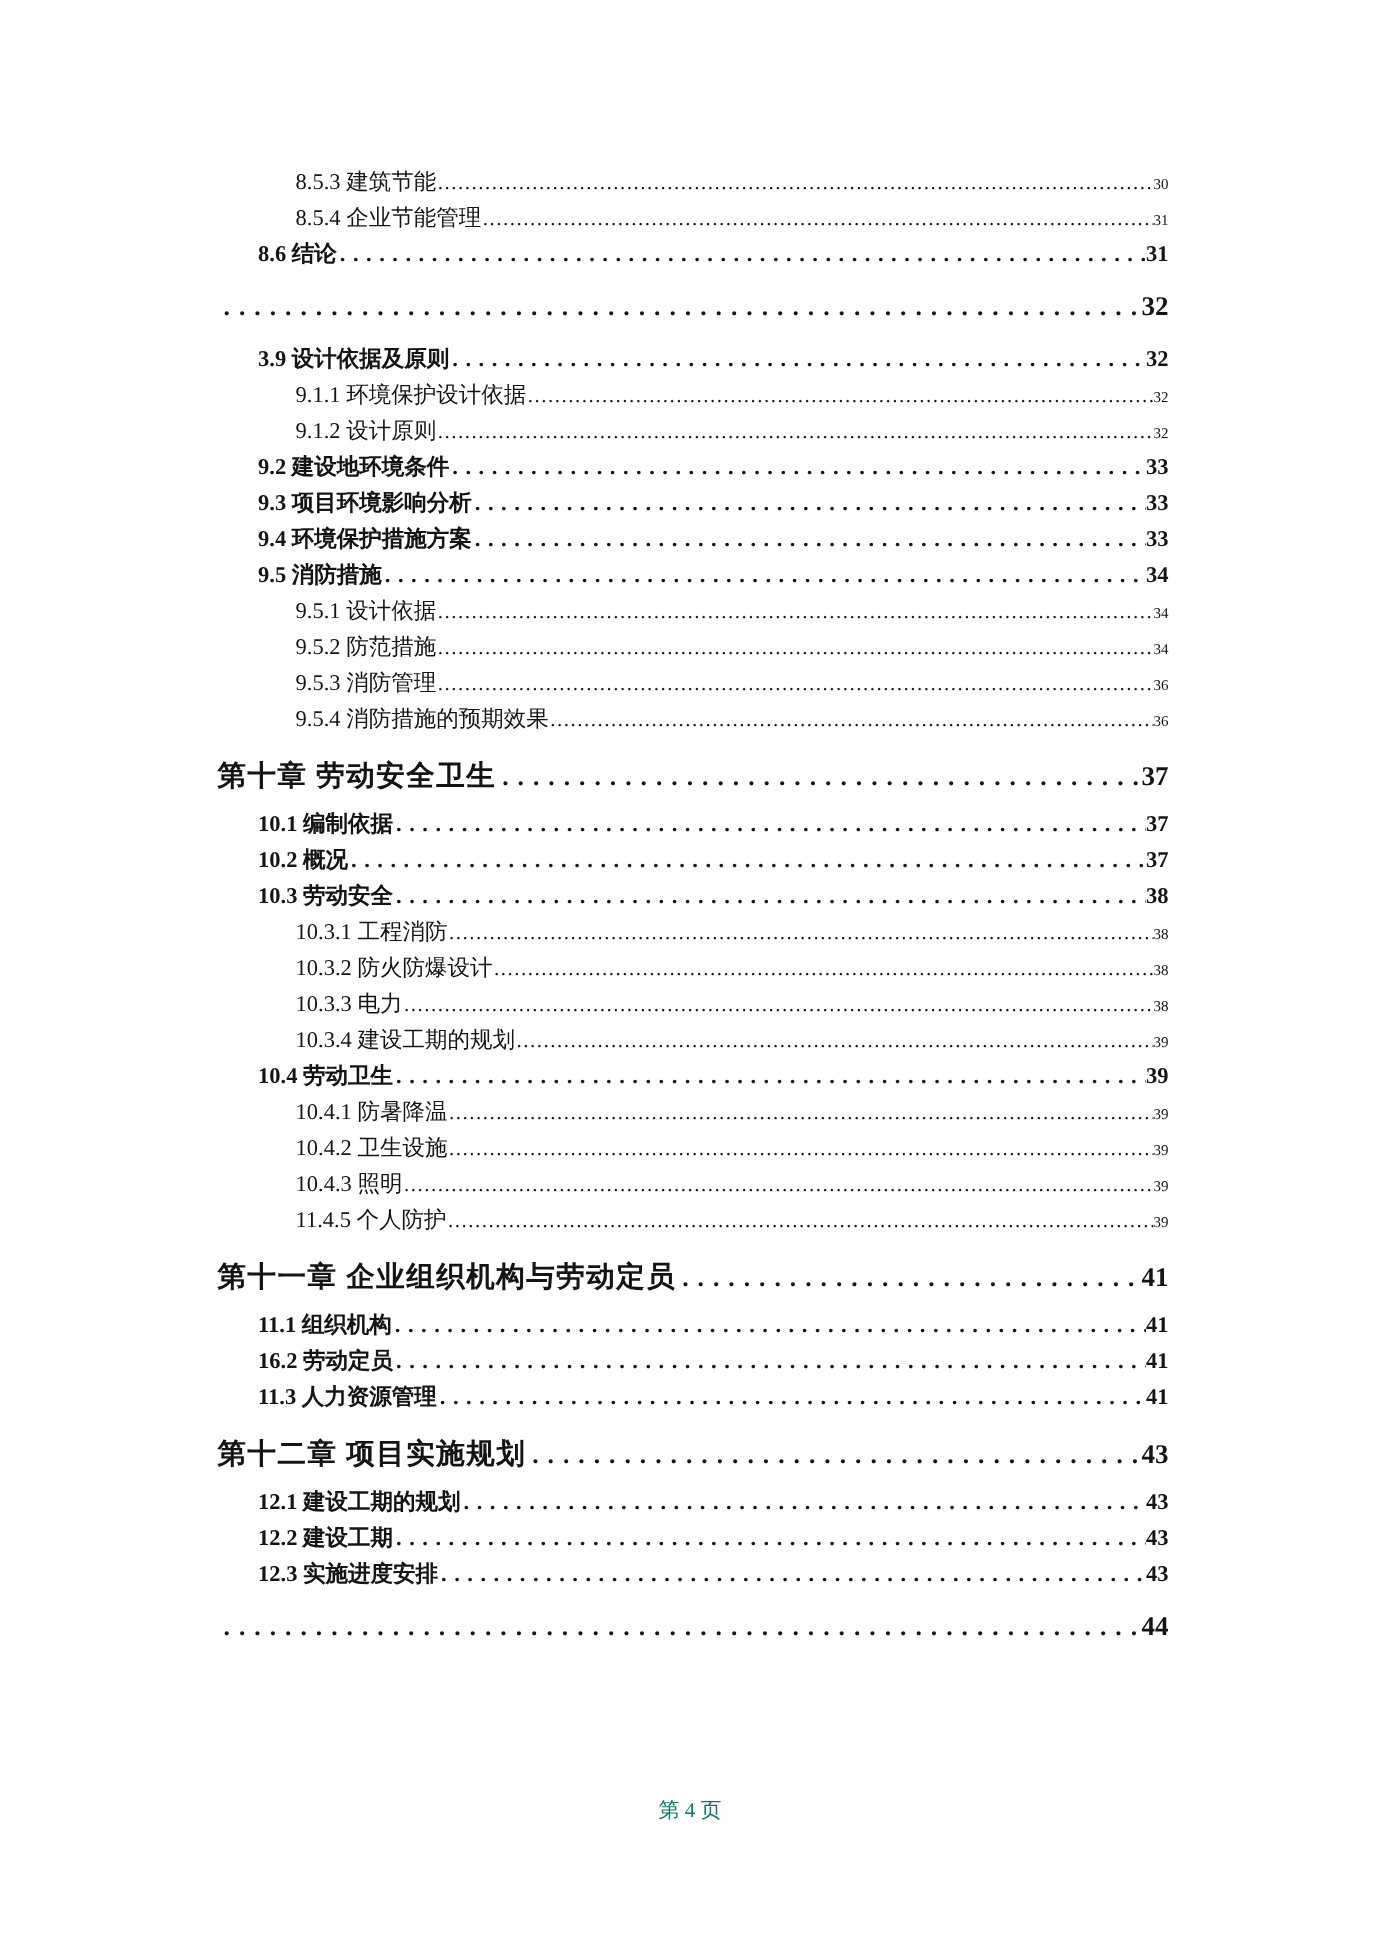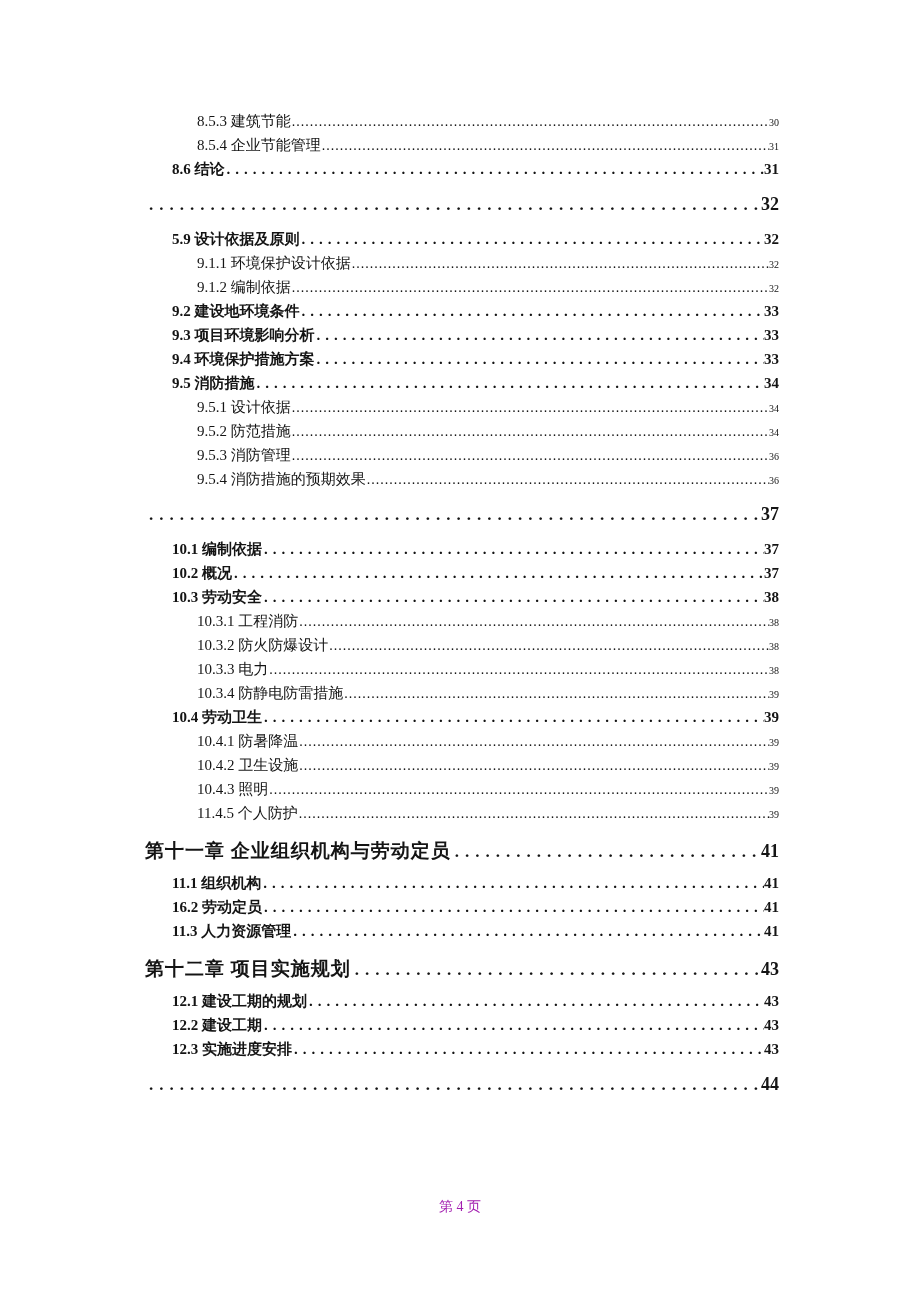--- a/index.html
+++ b/index.html
@@ -63,21 +63,21 @@
   .s3 .page-num { font-size: 10px; }
   .s2 .page-num { font-size: 15px; }
   .chapter .page-num { font-size: 18px; letter-spacing: 0; }
   .footer {
     position: absolute;
     left: 0;
     right: 0;
     top: 1198px;
     text-align: center;
     font-size: 14px;
-    color: #a21caf;
+    color: #0f766e;
   }
 </style>
 </head>
 <body>
 
 <div class="doc-page">
   <div class="toc">
       <div class="toc-row s3">
     <span class="title">8.5.3 建筑节能</span>
     <span class="leader"></span>
@@ -91,31 +91,31 @@
       <div class="toc-row s2">
     <span class="title">8.6 结论</span>
     <span class="leader"></span>
     <span class="page-num">31</span>
   </div>
       <div class="toc-row chapter">
     <span class="leader"></span>
     <span class="page-num">32</span>
   </div>
       <div class="toc-row s2">
-    <span class="title">5.9 设计依据及原则</span>
+    <span class="title">3.9 设计依据及原则</span>
     <span class="leader"></span>
     <span class="page-num">32</span>
   </div>
       <div class="toc-row s3">
     <span class="title">9.1.1 环境保护设计依据</span>
     <span class="leader"></span>
     <span class="page-num">32</span>
   </div>
       <div class="toc-row s3">
-    <span class="title">9.1.2 编制依据</span>
+    <span class="title">9.1.2 设计原则</span>
     <span class="leader"></span>
     <span class="page-num">32</span>
   </div>
       <div class="toc-row s2">
     <span class="title">9.2 建设地环境条件</span>
     <span class="leader"></span>
     <span class="page-num">33</span>
   </div>
       <div class="toc-row s2">
     <span class="title">9.3 项目环境影响分析</span>
@@ -146,20 +146,21 @@
     <span class="title">9.5.3 消防管理</span>
     <span class="leader"></span>
     <span class="page-num">36</span>
   </div>
       <div class="toc-row s3">
     <span class="title">9.5.4 消防措施的预期效果</span>
     <span class="leader"></span>
     <span class="page-num">36</span>
   </div>
       <div class="toc-row chapter">
+    <span class="title">第十章 劳动安全卫生</span>
     <span class="leader"></span>
     <span class="page-num">37</span>
   </div>
       <div class="toc-row s2">
     <span class="title">10.1 编制依据</span>
     <span class="leader"></span>
     <span class="page-num">37</span>
   </div>
       <div class="toc-row s2">
     <span class="title">10.2 概况</span>
@@ -180,21 +181,21 @@
     <span class="title">10.3.2 防火防爆设计</span>
     <span class="leader"></span>
     <span class="page-num">38</span>
   </div>
       <div class="toc-row s3">
     <span class="title">10.3.3 电力</span>
     <span class="leader"></span>
     <span class="page-num">38</span>
   </div>
       <div class="toc-row s3">
-    <span class="title">10.3.4 防静电防雷措施</span>
+    <span class="title">10.3.4 建设工期的规划</span>
     <span class="leader"></span>
     <span class="page-num">39</span>
   </div>
       <div class="toc-row s2">
     <span class="title">10.4 劳动卫生</span>
     <span class="leader"></span>
     <span class="page-num">39</span>
   </div>
       <div class="toc-row s3">
     <span class="title">10.4.1 防暑降温</span>

